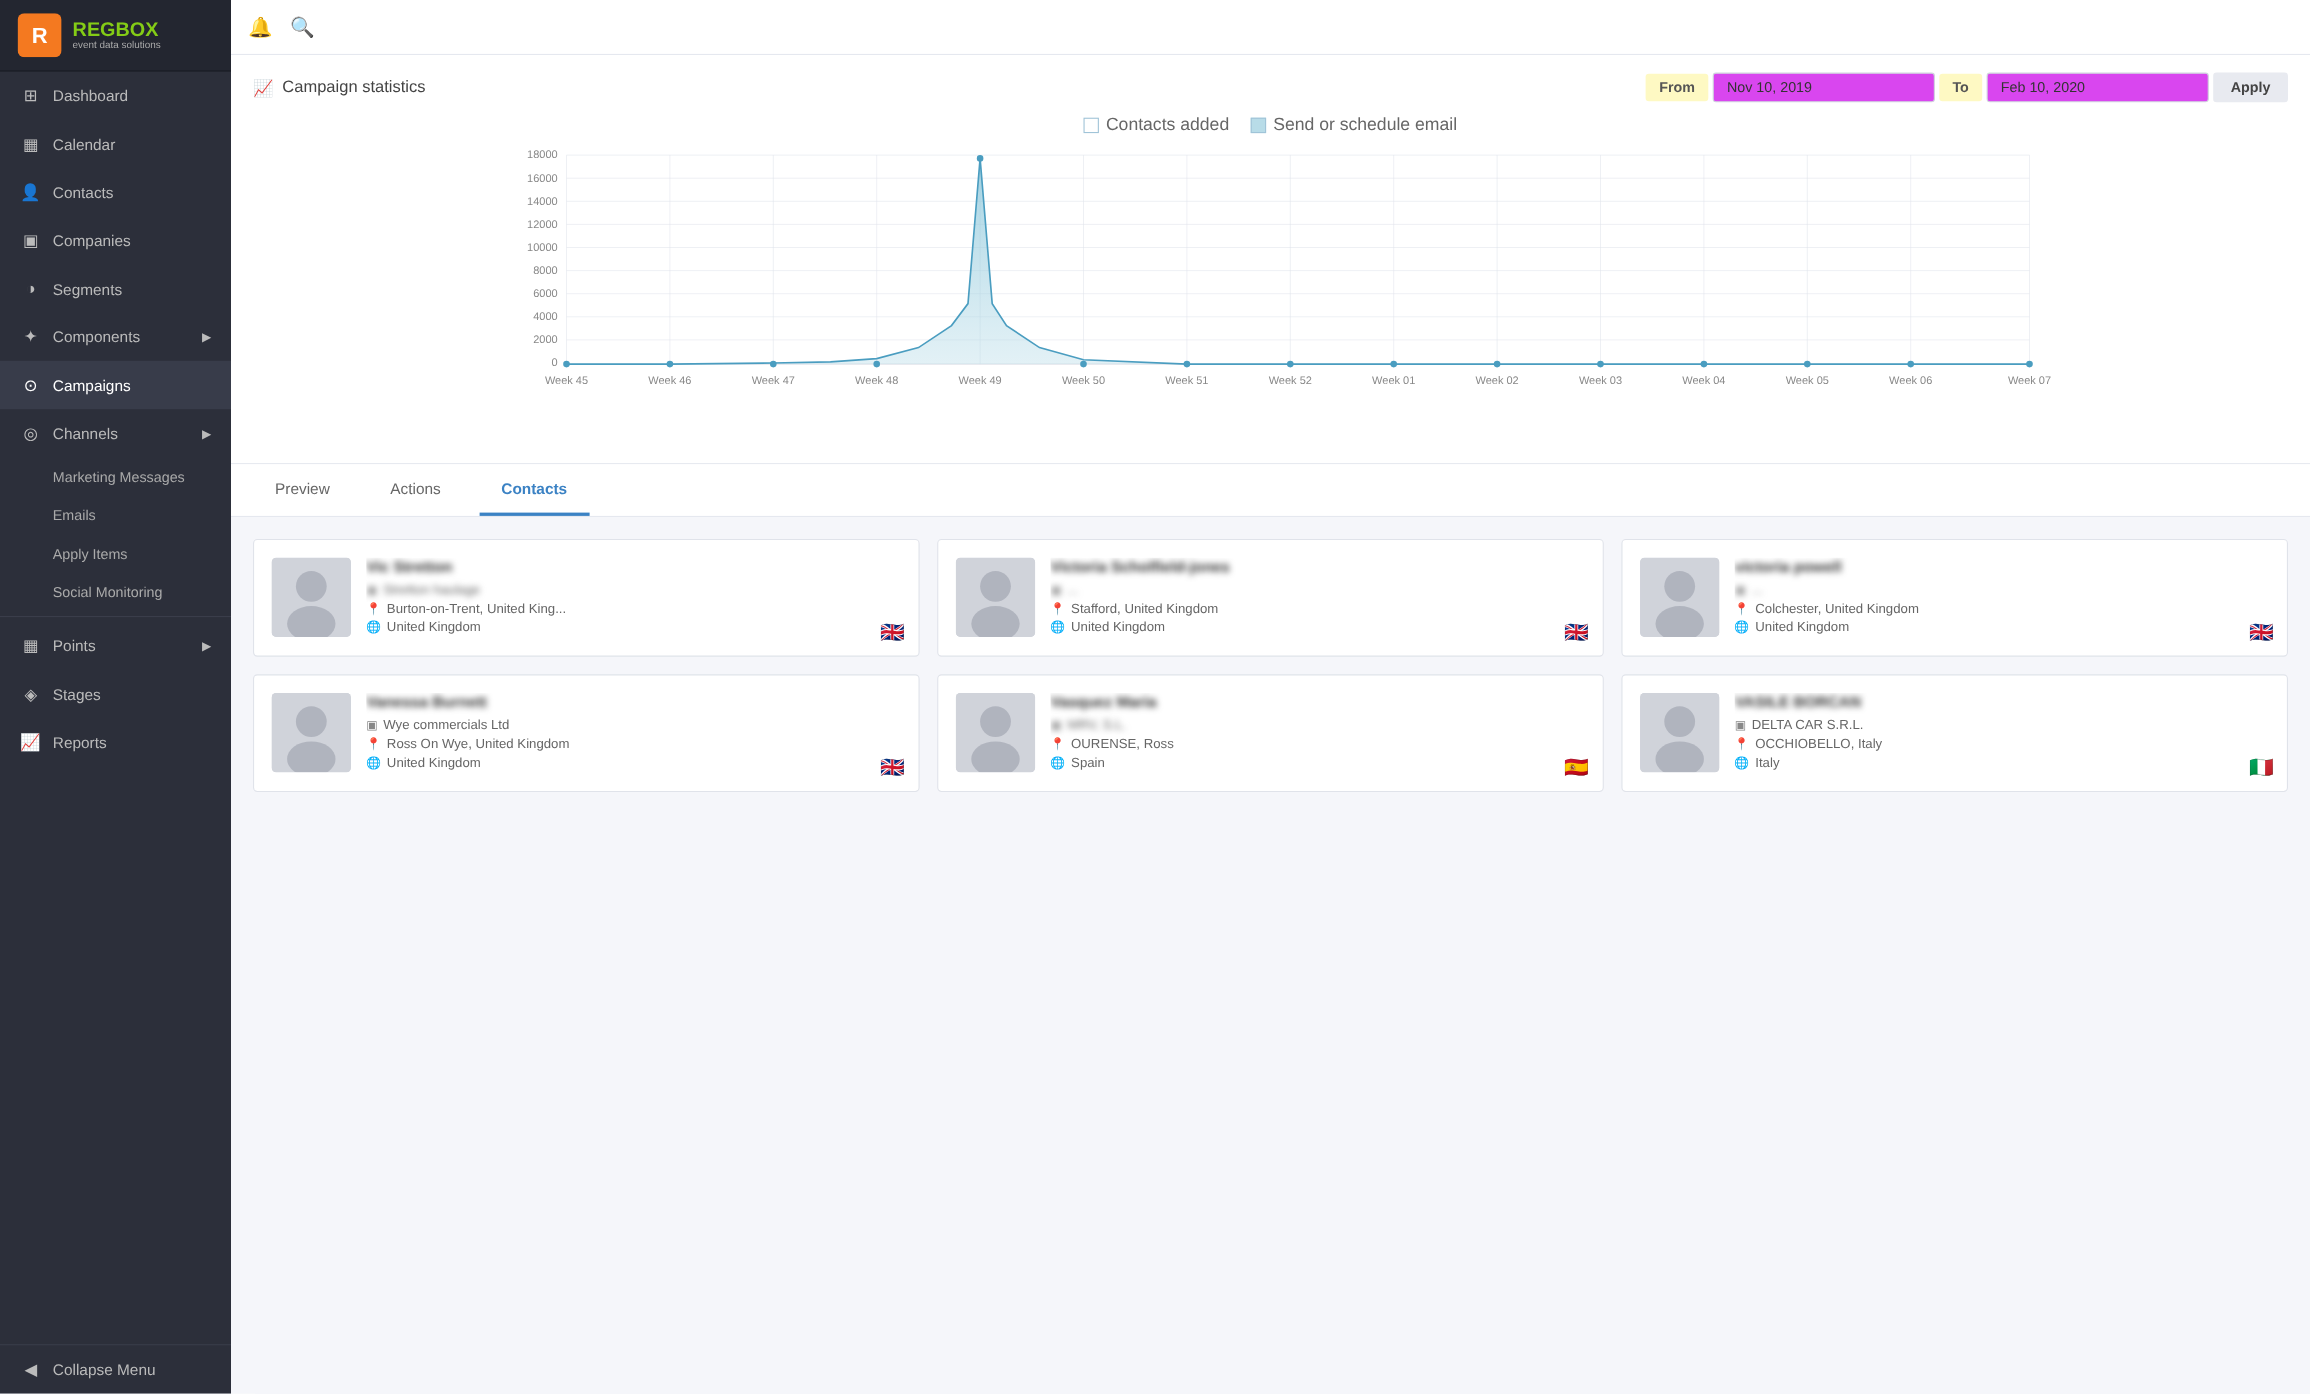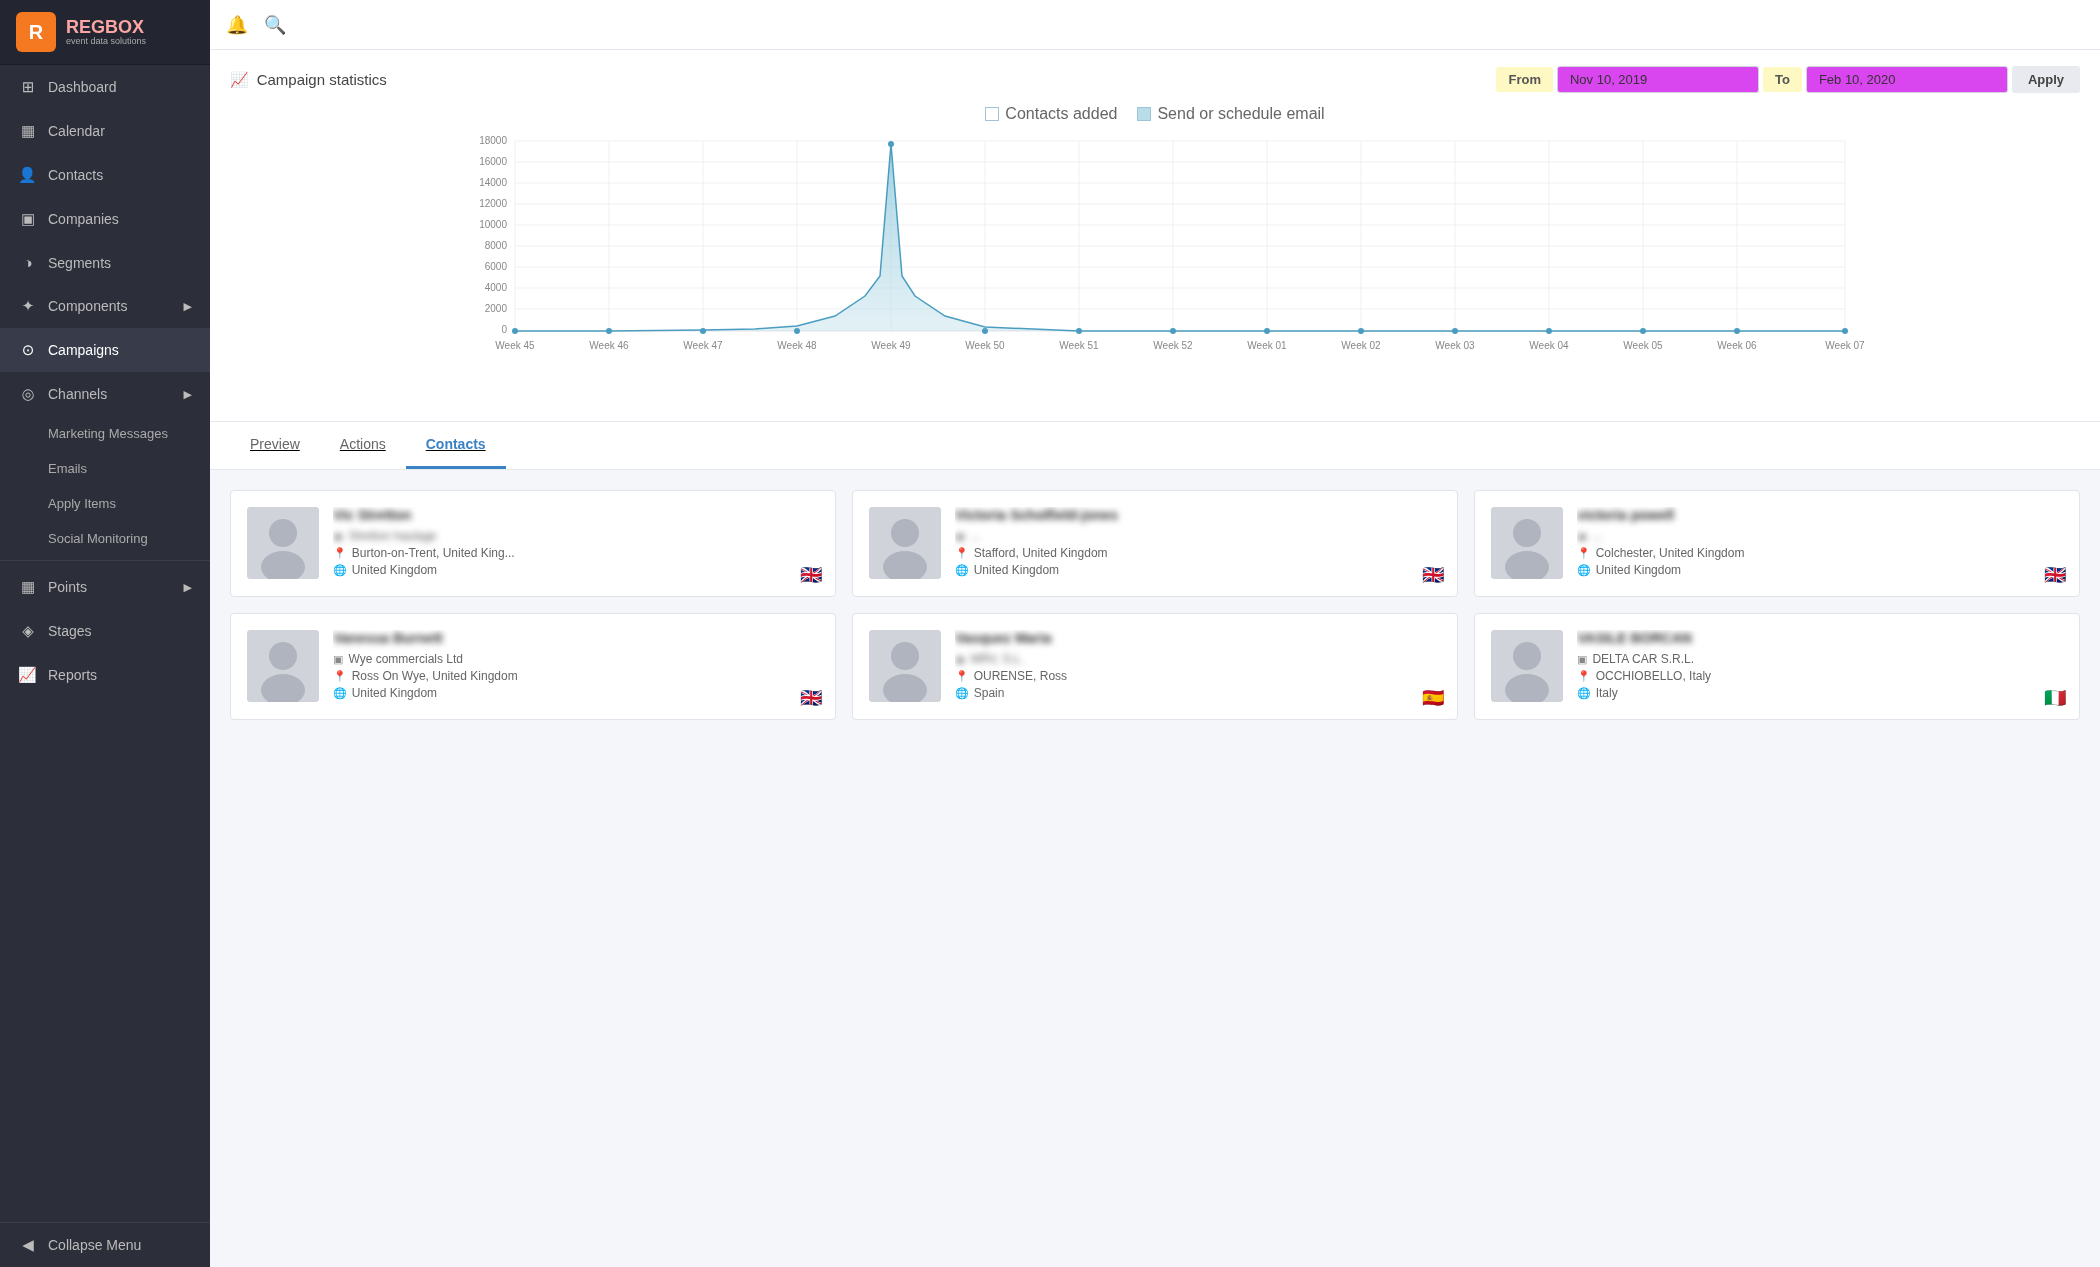--- a/index.html
+++ b/index.html
@@ -21,21 +21,21 @@
       align-items: center;
       padding: 12px 16px;
       background: #232630;
       border-bottom: 1px solid #1a1c24;
     }
     .logo-icon {
       width: 40px;
       height: 40px;
       margin-right: 10px;
     }
-    .logo-text { font-size: 18px; font-weight: bold; color: #fca5a5; line-height: 1; }
+    .logo-text { font-size: 18px; font-weight: bold; color: #84cc16; line-height: 1; }
     .logo-sub { font-size: 9px; color: #aaa; }
 
     .sidebar-item {
       display: flex;
       align-items: center;
       padding: 13px 18px;
       cursor: pointer;
       color: #bbb;
       font-size: 14px;
       transition: background 0.15s;
@@ -164,22 +164,21 @@
     .chart-svg { width: 100%; height: 240px; }
 
     
     .tabs-section {
       background: #fff;
       padding: 0 20px;
       border-bottom: 1px solid #e5e8ef;
     }
     .tabs {
       display: flex;
-      gap: 0;
-      text-decoration: underline;
+      gap: 15px;
     }
     .tab {
       padding: 14px 20px;
       cursor: pointer;
       color: #666;
       font-size: 14px;
       border-bottom: 3px solid transparent;
       transition: all 0.15s;
     }
     .tab.active { color: #3b82c4; border-bottom: 3px solid #3b82c4; font-weight: 600; }

